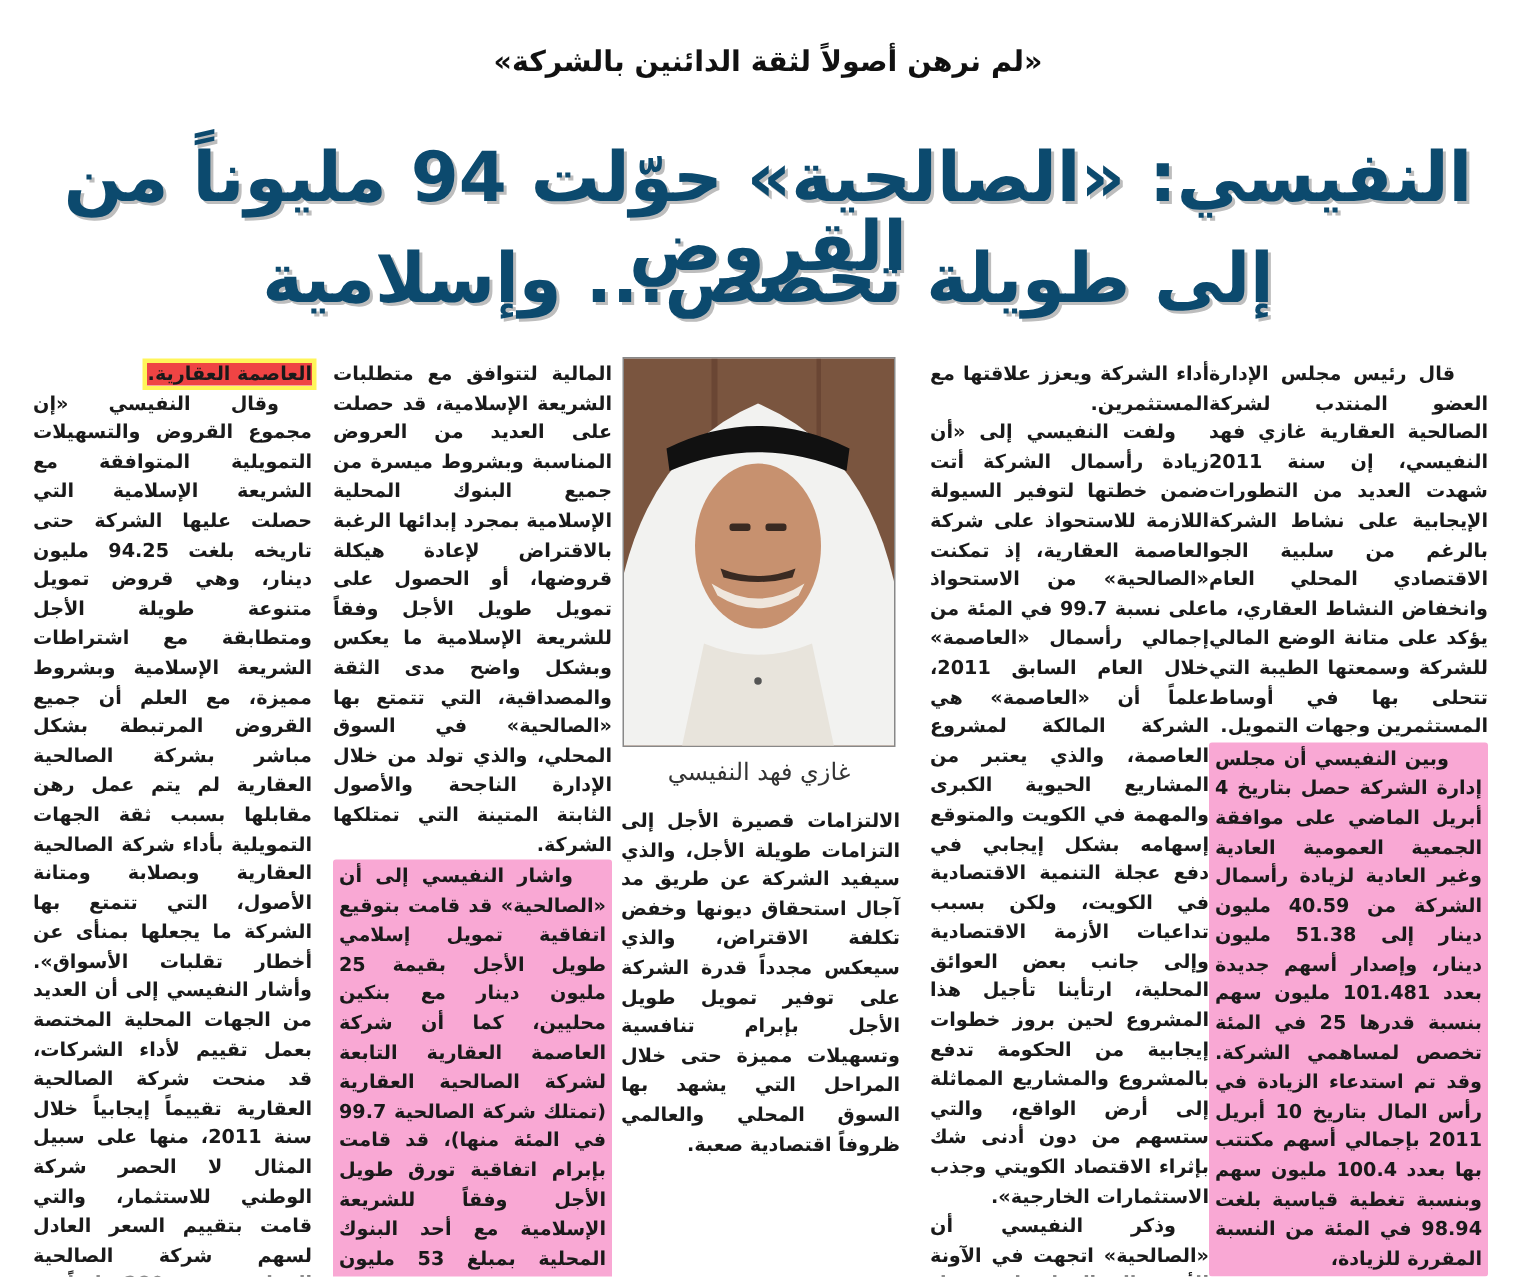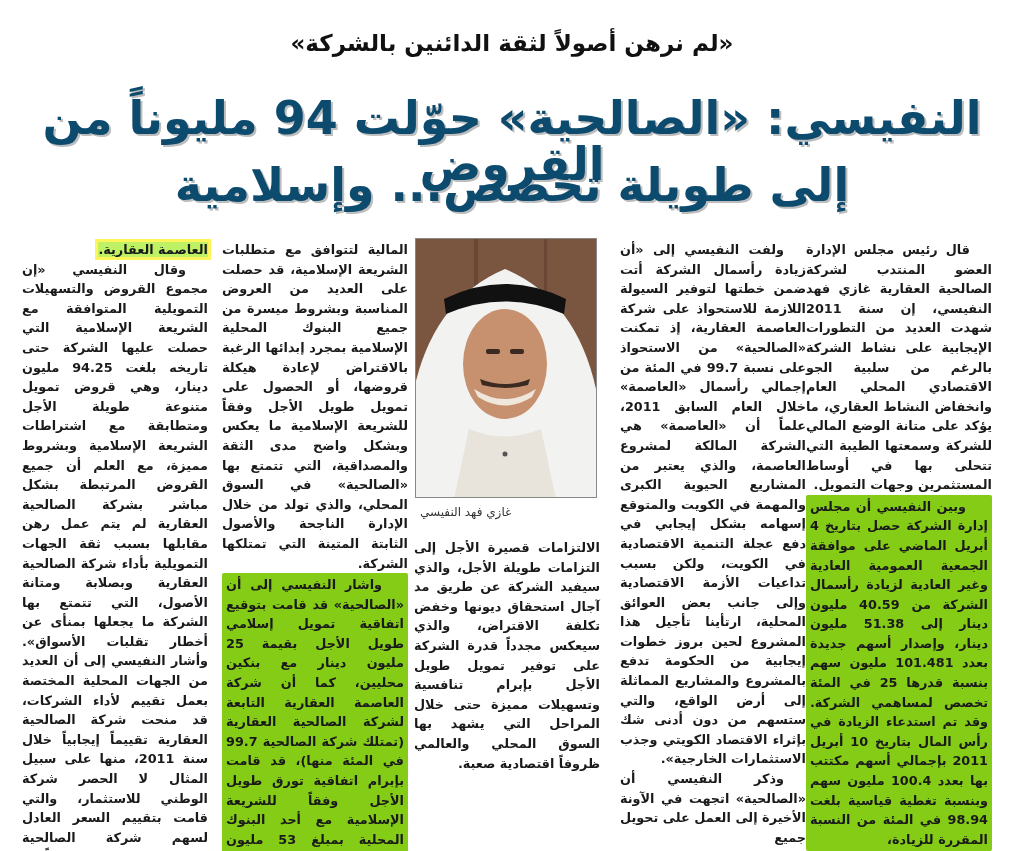--- a/index.html
+++ b/index.html
@@ -1,73 +1,74 @@
 <!DOCTYPE html>
 <html lang="ar" dir="rtl"><head>
 <meta charset="utf-8">
 <style>
   * { box-sizing: border-box; margin: 0; padding: 0; }
   html, body { width: 1024px; height: 851px; background: #ffffff; overflow: hidden; }
   body { font-family: "DejaVu Sans", sans-serif; color: #111; position: relative; }
 
   .kicker {
     position: absolute; top: 30px; left: 0; width: 1024px;
-    text-align: center; font-weight: bold; font-size: 23px; color: #111;
+    text-align: center; font-weight: bold; font-size: 19px; color: #111;
   }
   .headline {
     position: absolute; left: 40px; width: 944px; text-align: center;
     font-family: "DejaVu Sans", sans-serif; font-weight: 900; color: #0c4a6e;
     font-size: 46px; letter-spacing: -1px; line-height: 1;
     text-shadow: 2px 2px 0 #bdbdbd;
   }
   .headline.l1 { top: 95px; }
   .headline.l2 { top: 162px; }
 
   .col {
     position: absolute; top: 240px; width: 186px;
     font-size: 12.8px; line-height: 19.6px; font-weight: bold;
     text-align: justify; text-align-last: right; color: #1a1a1a;
   }
   .col p { margin: 0; }
   .col p.indent { text-indent: 22px; }
-  .hl { background: #bef264; box-shadow: 0 0 0 3px #fff55a; }
-  .hl-block { background: #84cc16; padding: 2px 4px; margin: 0 -4px; border-radius: 2px; }
+  .hl { background: #ef4444; box-shadow: 0 0 0 3px #fff55a; }
+  .hl-block { background: #f9a8d4; padding: 2px 4px; margin: 0 -4px; border-radius: 2px; }
 
   .c1 { right: 32px; }
   .c2 { right: 218px; }
   .c3 { right: 424px; }
   .c4 { right: 616px; }
   .c5 { right: 816px; }
 
   .c3 { top: 538px; }
 
   .photo-wrap {
     position: absolute; top: 238px; left: 415px; width: 182px; height: 260px;
     border: 1px solid #888; overflow: hidden;
     background: linear-gradient(90deg, #6d4a36 0%, #8a6248 40%, #7c5842 100%);
   }
   .caption {
     position: absolute; top: 505px; left: 420px; width: 172px;
-    text-align: left; font-size: 12px; color: #333; font-weight: normal;
+    text-align: center; font-size: 16px; color: #333; font-weight: normal;
   }
 </style>
 </head>
 <body>
 
 <div class="kicker">«لم نرهن أصولاً لثقة الدائنين بالشركة»</div>
 <div class="headline l1">النفيسي: «الصالحية» حوّلت 94 مليوناً من القروض</div>
 <div class="headline l2">إلى طويلة تخصص... وإسلامية</div>
 
 <div class="col c1">
   <p class="indent">قال رئيس مجلس الإدارة العضو المنتدب لشركة الصالحية العقارية غازي فهد النفيسي، إن سنة 2011 شهدت العديد من التطورات الإيجابية على نشاط الشركة بالرغم من سلبية الجو الاقتصادي المحلي العام وانخفاض النشاط العقاري، ما يؤكد على متانة الوضع المالي للشركة وسمعتها الطيبة التي تتحلى بها في أوساط المستثمرين وجهات التمويل.</p>
   <p class="indent hl-block">وبين النفيسي أن مجلس إدارة الشركة حصل بتاريخ 4 أبريل الماضي على موافقة الجمعية العمومية العادية وغير العادية لزيادة رأسمال الشركة من 40.59 مليون دينار إلى 51.38 مليون دينار، وإصدار أسهم جديدة بعدد 101.481 مليون سهم بنسبة قدرها 25 في المئة تخصص لمساهمي الشركة. وقد تم استدعاء الزيادة في رأس المال بتاريخ 10 أبريل 2011 بإجمالي أسهم مكتتب بها بعدد 100.4 مليون سهم وبنسبة تغطية قياسية بلغت 98.94 في المئة من النسبة المقررة للزيادة،</p>
 
 </div>
 
 <div class="col c2">
+  <p>أداء الشركة ويعزز علاقتها مع المستثمرين.</p>
   <p class="indent">ولفت النفيسي إلى «أن زيادة رأسمال الشركة أتت ضمن خطتها لتوفير السيولة اللازمة للاستحواذ على شركة العاصمة العقارية، إذ تمكنت «الصالحية» من الاستحواذ على نسبة 99.7 في المئة من إجمالي رأسمال «العاصمة» خلال العام السابق 2011، علماً أن «العاصمة» هي الشركة المالكة لمشروع العاصمة، والذي يعتبر من المشاريع الحيوية الكبرى والمهمة في الكويت والمتوقع إسهامه بشكل إيجابي في دفع عجلة التنمية الاقتصادية في الكويت، ولكن بسبب تداعيات الأزمة الاقتصادية وإلى جانب بعض العوائق المحلية، ارتأينا تأجيل هذا المشروع لحين بروز خطوات إيجابية من الحكومة تدفع بالمشروع والمشاريع المماثلة إلى أرض الواقع، والتي ستسهم من دون أدنى شك بإثراء الاقتصاد الكويتي وجذب الاستثمارات الخارجية».</p>
   <p class="indent">وذكر النفيسي أن «الصالحية» اتجهت في الآونة الأخيرة إلى العمل على تحويل جميع</p>
 </div>
 
 <div class="photo-wrap">
   <svg width="182" height="260" viewBox="0 0 182 260">
     <rect x="0" y="0" width="182" height="260" fill="#7a553f"></rect>
     <rect x="60" y="0" width="4" height="120" fill="#6a4634"></rect>
     <rect x="130" y="0" width="3" height="110" fill="#6a4634"></rect>
     <path d="M0 260 L0 150 Q20 60 91 30 Q162 60 182 150 L182 260 Z" fill="#f2f2f0"></path>

